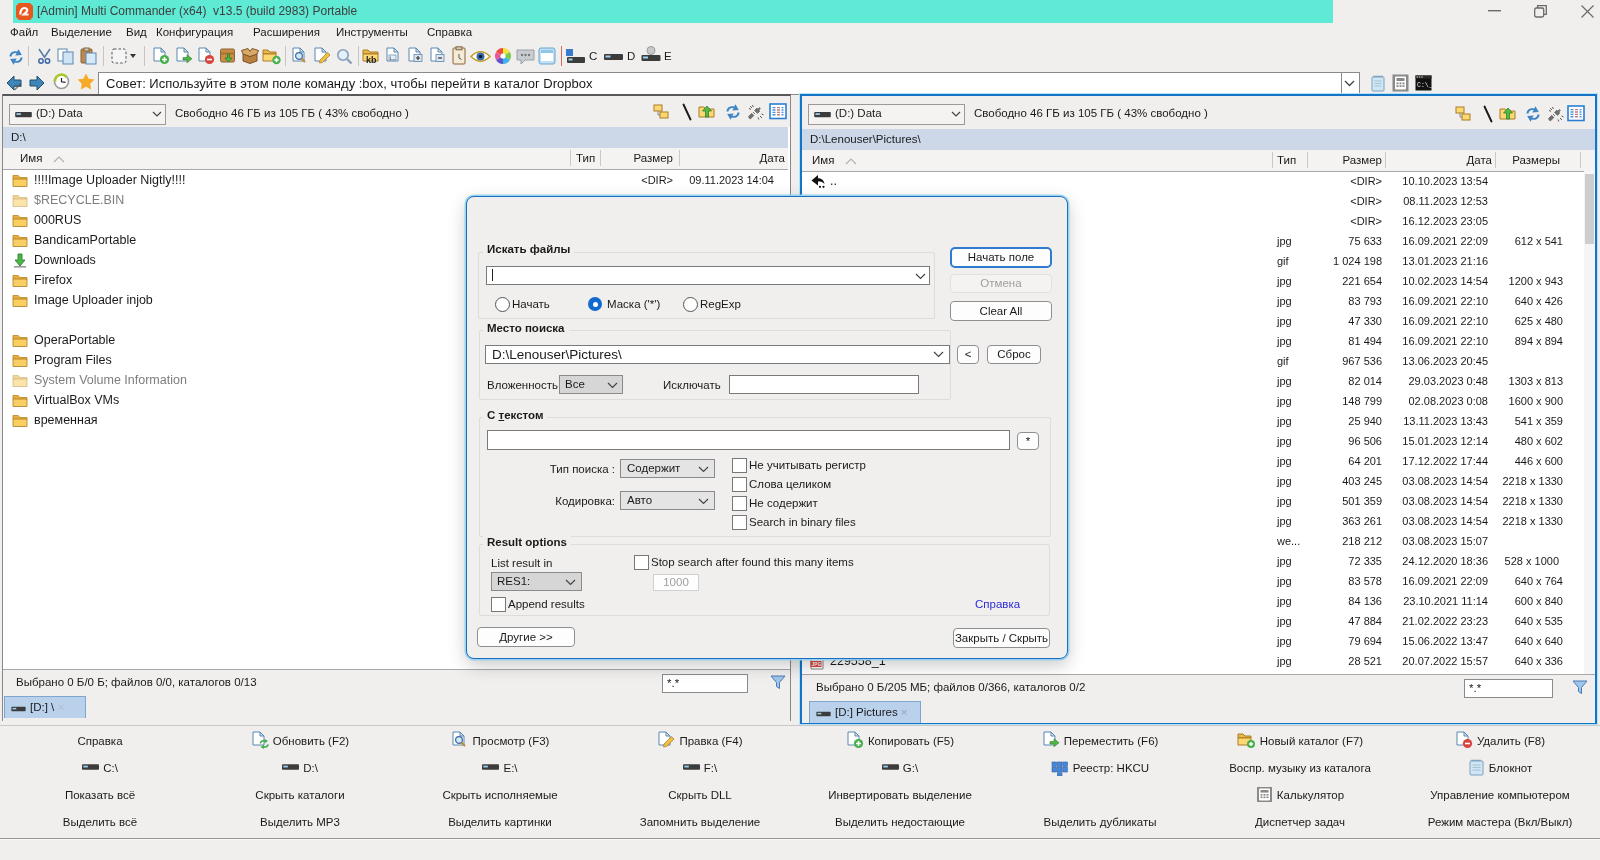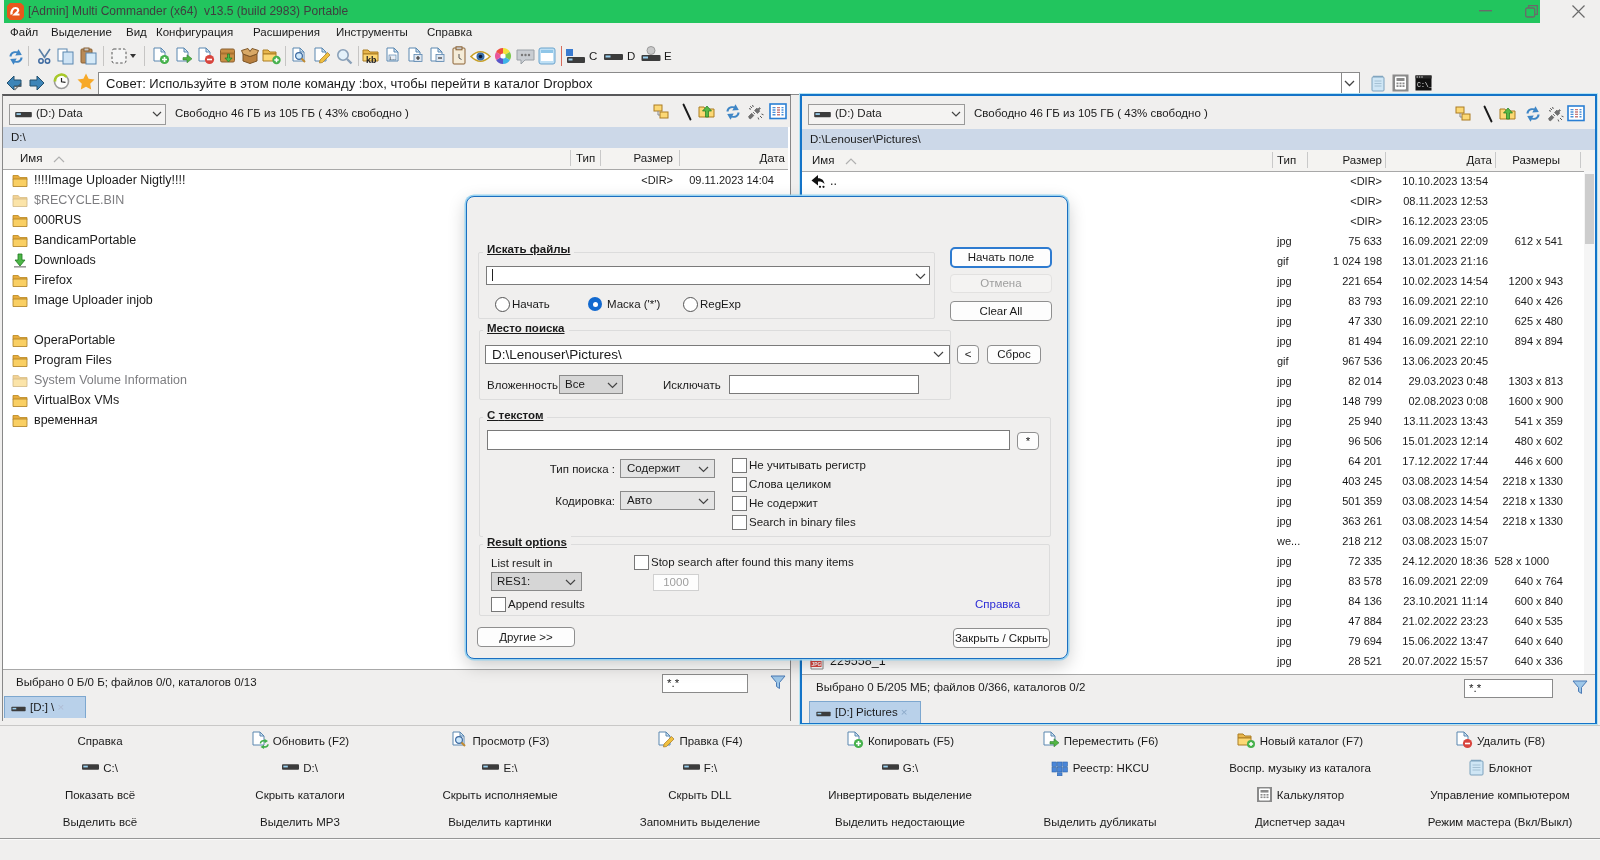--- a/index.html
+++ b/index.html
@@ -1,18 +1,18 @@
 <!DOCTYPE html>
 <html><head><meta charset="utf-8"><style>
 html,body{margin:0;padding:0;}
 body{width:1600px;height:860px;overflow:hidden;font-family:"Liberation Sans",sans-serif;font-size:11.5px;color:#1a1a1a;background:#f0efee;}
 .a{position:absolute;}
 #root{position:relative;width:1600px;height:860px;background:#f0efee;}
 
-#titlebar{left:4px;top:0;width:1536px;height:23px;background:#22c55e;}
+#titlebar{left:13px;top:0;width:1320px;height:23px;background:#5eead4;}
 #menubar{left:0;top:23px;width:1600px;height:20px;background:#f0efee;}
 #menubar span{position:absolute;top:3px;}
 #toolbar{left:0;top:43px;width:1600px;height:27px;background:#f0efee;}
 #addrbar{left:0;top:70px;width:1600px;height:26px;background:#f0efee;}
 .tsep{position:absolute;top:3px;width:1px;height:20px;background:#c6c5c4;}
 
 .panel{background:#fff;}
 .drivebar{left:0;top:0;right:0;height:31px;background:#f0efee;}
 .combo{background:#f4f3f2;border:1px solid #9a9a9a;}
 .pathbar{background:#ccd8e8;color:#1a1a1a;}
@@ -23,21 +23,21 @@
 .fi{left:9px;top:2.5px;}
 .gray{color:#7d7d80;}
 .statusbar{background:#f0efee;border-top:1px solid #a8a8a8;}
 .tabbar{background:#f0efee;}
 .tab{position:absolute;left:0;top:1px;height:21px;background:#b9d1ea;border:1px solid #7da7cf;border-bottom:none;line-height:21px;}
 .filterbox{position:absolute;background:#fff;border:1px solid #8a8a8a;height:17px;line-height:17px;padding-left:4px;}
 
 #dlg{left:466px;top:196px;width:600px;height:461px;background:#f0efee;border:1px solid #1b6fc0;border-radius:8px;box-shadow:0 0 0 1.5px rgba(150,210,240,.95), 0 6px 18px rgba(0,0,0,.22);}
 #dlgtitle{left:0;top:0;width:600px;height:29px;background:#0d79d6;border-radius:7px 7px 0 0;}
 .grp{position:absolute;border:1px solid #dcdcdc;border-radius:2px;}
-.grplbl{position:absolute;font-weight:bold;background:#f0efee;padding:0 4px;text-decoration:underline;}
+.grplbl{position:absolute;font-weight:bold;background:#f0efee;padding:0 4px;}
 .tbox{position:absolute;background:#fff;border:1px solid #7a7a7a;}
 .dd{position:absolute;background:#e4e4e4;border:1px solid #8a8a8a;line-height:17px;}
 .chk{position:absolute;width:13px;height:13px;background:#fff;border:1px solid #777;}
 .btn{position:absolute;background:#fdfdfd;border:1px solid #8f8f8f;border-radius:4px;text-align:center;}
 .lbl{position:absolute;white-space:nowrap;}
 
 #fnarea{left:0;top:725px;width:1600px;height:135px;background:#f0efee;}
 .fncell{position:absolute;height:27px;width:200px;text-align:center;line-height:27px;white-space:nowrap;}
 .fnic{display:inline-block;vertical-align:-4px;margin-right:4px;}
 svg{display:block;}
@@ -602,21 +602,21 @@
       </div>
   <div class="row" style="top:435px;width:793px">
         <span class="a cd" style="left:475px">we...</span>
         <span class="a cd" style="right:213px">218 212</span>
         <span class="a cd" style="right:107px">03.08.2023 15:07</span>
       </div>
   <div class="row" style="top:455px;width:793px">
         <span class="a cd" style="left:475px">jpg</span>
         <span class="a cd" style="right:213px">72 335</span>
         <span class="a cd" style="right:107px">24.12.2020 18:36</span>
-        <span class="a cd" style="right:46px">528 x 1000</span>
+        <span class="a cd" style="right:36px">528 x 1000</span>
       </div>
   <div class="row" style="top:475px;width:793px">
         <span class="a cd" style="left:475px">jpg</span>
         <span class="a cd" style="right:213px">83 578</span>
         <span class="a cd" style="right:107px">16.09.2021 22:09</span>
         <span class="a cd" style="right:32px">640 x 764</span>
       </div>
   <div class="row" style="top:495px;width:793px">
         <span class="a cd" style="left:475px">jpg</span>
         <span class="a cd" style="right:213px">84 136</span>

